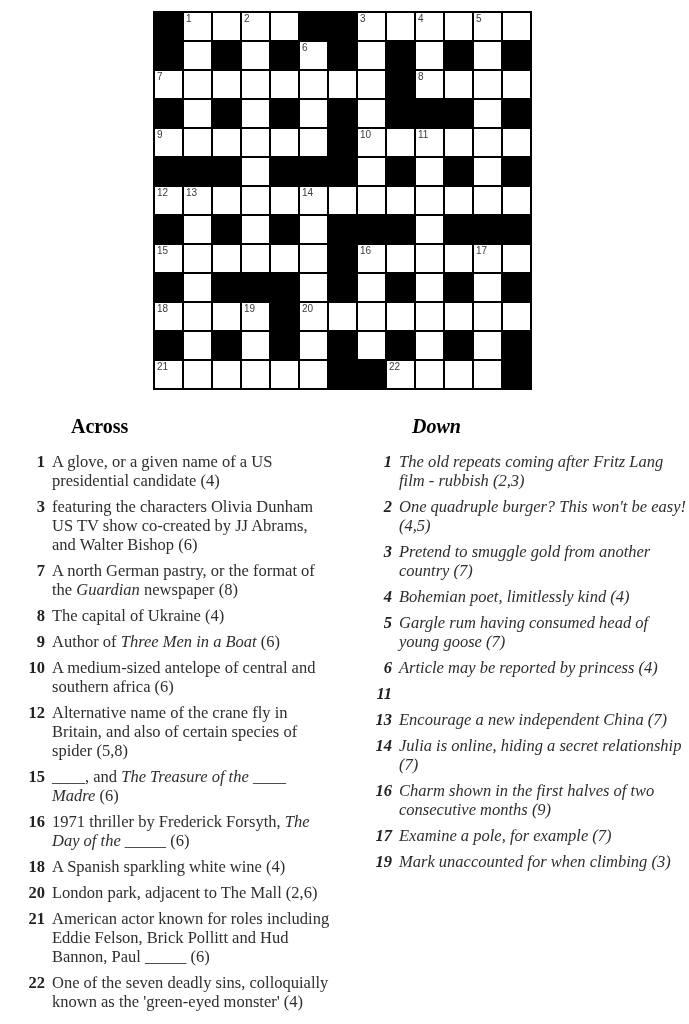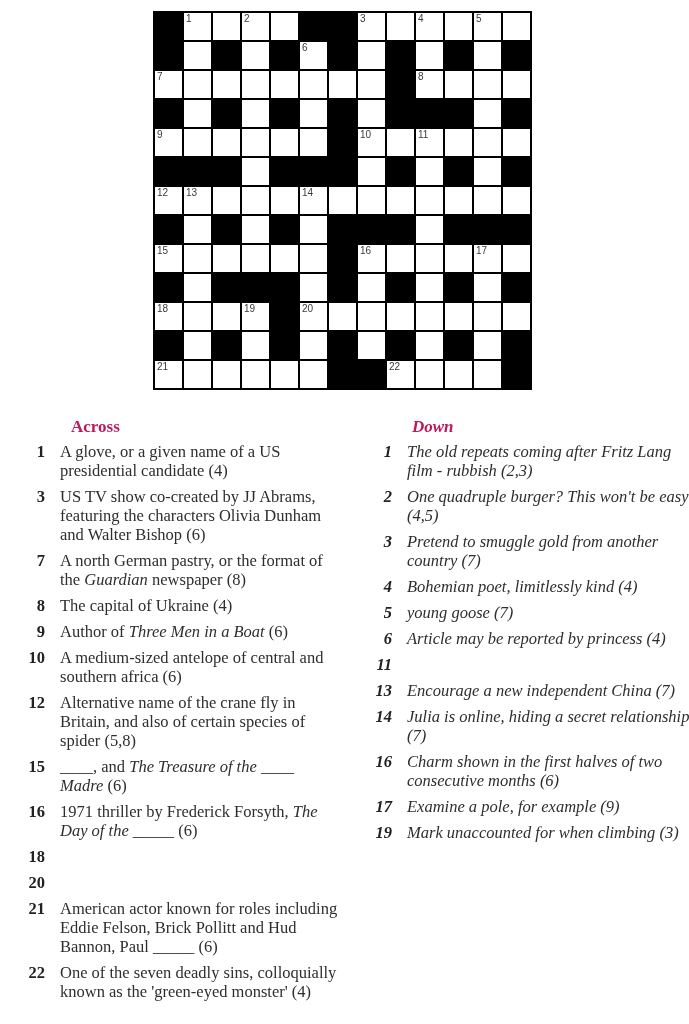--- a/index.html
+++ b/index.html
@@ -36,44 +36,44 @@
     line-height: 12px;
     color: #3a3a3a;
   }
 
   
   .clues-col { position: absolute; top: 417px; }
   .across-col { left: 27px;  width: 337px; }
   .down-col   { left: 370px; width: 319px; font-style: italic; }
 
   .heading {
-    font-size: 17px;
+    font-size: 20px;
     font-weight: bold;
     line-height: 19px;
-    margin: 0 0 6px 44px;
-    color: #be185d;
+    margin: 0 0 16px 44px;
+    color: #000000;
   }
   .down-col .heading { margin-left: 42px; }
 
   .clue {
     display: flex;
     align-items: flex-start;
     margin: 0 0 7px 0;
     font-size: 16.5px;
     line-height: 19px;
   }
   .clue .num {
     flex: none;
     width: 18px;
     text-align: right;
     font-weight: bold;
     color: #222222;
   }
   .down-col .clue .num { width: 22px; }
-  .clue .txt { margin-left: 15px; }
+  .clue .txt { margin-left: 7px; }
   .clue .txt .line { display: block; white-space: nowrap; }
   .clue .txt i { }
 
   ol.clue-list { list-style: none; margin: 0; padding: 0; }
 </style>
 </head>
 <body>
 
 <div class="page">
 
@@ -299,22 +299,22 @@
         <li class="clue">
           <span class="num">1</span>
           <span class="txt">
             <span class="line"><span>A glove, or a given name of a US</span></span>
             <span class="line"><span>presidential candidate (4)</span></span>
           </span>
         </li>
         <li class="clue">
           <span class="num">3</span>
           <span class="txt">
+            <span class="line"><span>featuring the characters Olivia Dunham</span></span>
             <span class="line"><span>US TV show co-created by JJ Abrams,</span></span>
-            <span class="line"><span>featuring the characters Olivia Dunham</span></span>
             <span class="line"><span>and Walter Bishop (6)</span></span>
           </span>
         </li>
         <li class="clue">
           <span class="num">7</span>
           <span class="txt">
             <span class="line"><span>A north German pastry, or the format of</span></span>
             <span class="line"><span>the </span><i>Guardian</i><span> newspaper (8)</span></span>
           </span>
         </li>
@@ -354,23 +354,29 @@
         </li>
         <li class="clue">
           <span class="num">16</span>
           <span class="txt">
             <span class="line"><span>1971 thriller by Frederick Forsyth, </span><i>The</i></span>
             <span class="line"><i>Day of the</i><span> _____ (6)</span></span>
           </span>
         </li>
         <li class="clue">
           <span class="num">18</span>
+          <span class="txt">
+            <span class="line"><span>A Spanish sparkling white wine (4)</span></span>
+          </span>
         </li>
         <li class="clue">
           <span class="num">20</span>
+          <span class="txt">
+            <span class="line"><span>London park, adjacent to The Mall (2,6)</span></span>
+          </span>
         </li>
         <li class="clue">
           <span class="num">21</span>
           <span class="txt">
             <span class="line"><span>American actor known for roles including</span></span>
             <span class="line"><span>Eddie Felson, Brick Pollitt and Hud</span></span>
             <span class="line"><span>Bannon, Paul _____ (6)</span></span>
           </span>
         </li>
         <li class="clue">
@@ -409,20 +415,21 @@
         </li>
         <li class="clue">
           <span class="num">4</span>
           <span class="txt">
             <span class="line"><span>Bohemian poet, limitlessly kind (4)</span></span>
           </span>
         </li>
         <li class="clue">
           <span class="num">5</span>
           <span class="txt">
+            <span class="line"><span>Gargle rum having consumed head of</span></span>
             <span class="line"><span>young goose (7)</span></span>
           </span>
         </li>
         <li class="clue">
           <span class="num">6</span>
           <span class="txt">
             <span class="line"><span>Article may be reported by princess (4)</span></span>
           </span>
         </li>
         <li class="clue">
@@ -438,27 +445,27 @@
           <span class="num">14</span>
           <span class="txt">
             <span class="line"><span>Julia is online, hiding a secret relationship</span></span>
             <span class="line"><span>(7)</span></span>
           </span>
         </li>
         <li class="clue">
           <span class="num">16</span>
           <span class="txt">
             <span class="line"><span>Charm shown in the first halves of two</span></span>
-            <span class="line"><span>consecutive months (6)</span></span>
+            <span class="line"><span>consecutive months (9)</span></span>
           </span>
         </li>
         <li class="clue">
           <span class="num">17</span>
           <span class="txt">
-            <span class="line"><span>Examine a pole, for example (9)</span></span>
+            <span class="line"><span>Examine a pole, for example (7)</span></span>
           </span>
         </li>
         <li class="clue">
           <span class="num">19</span>
           <span class="txt">
             <span class="line"><span>Mark unaccounted for when climbing (3)</span></span>
           </span>
         </li>
       </ol>
   </section>

